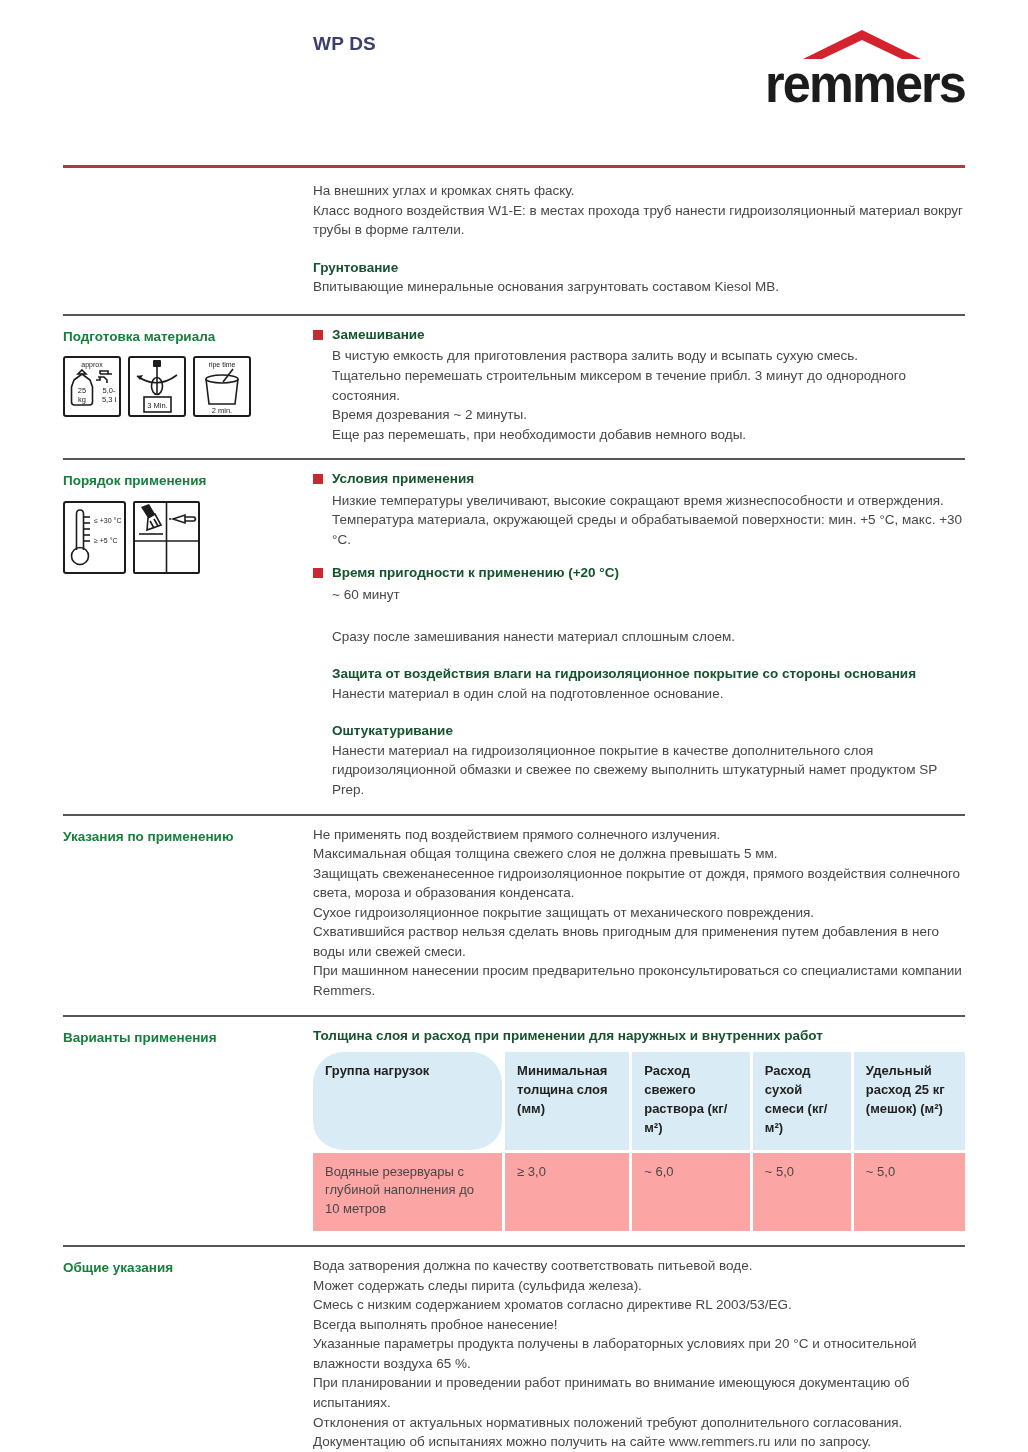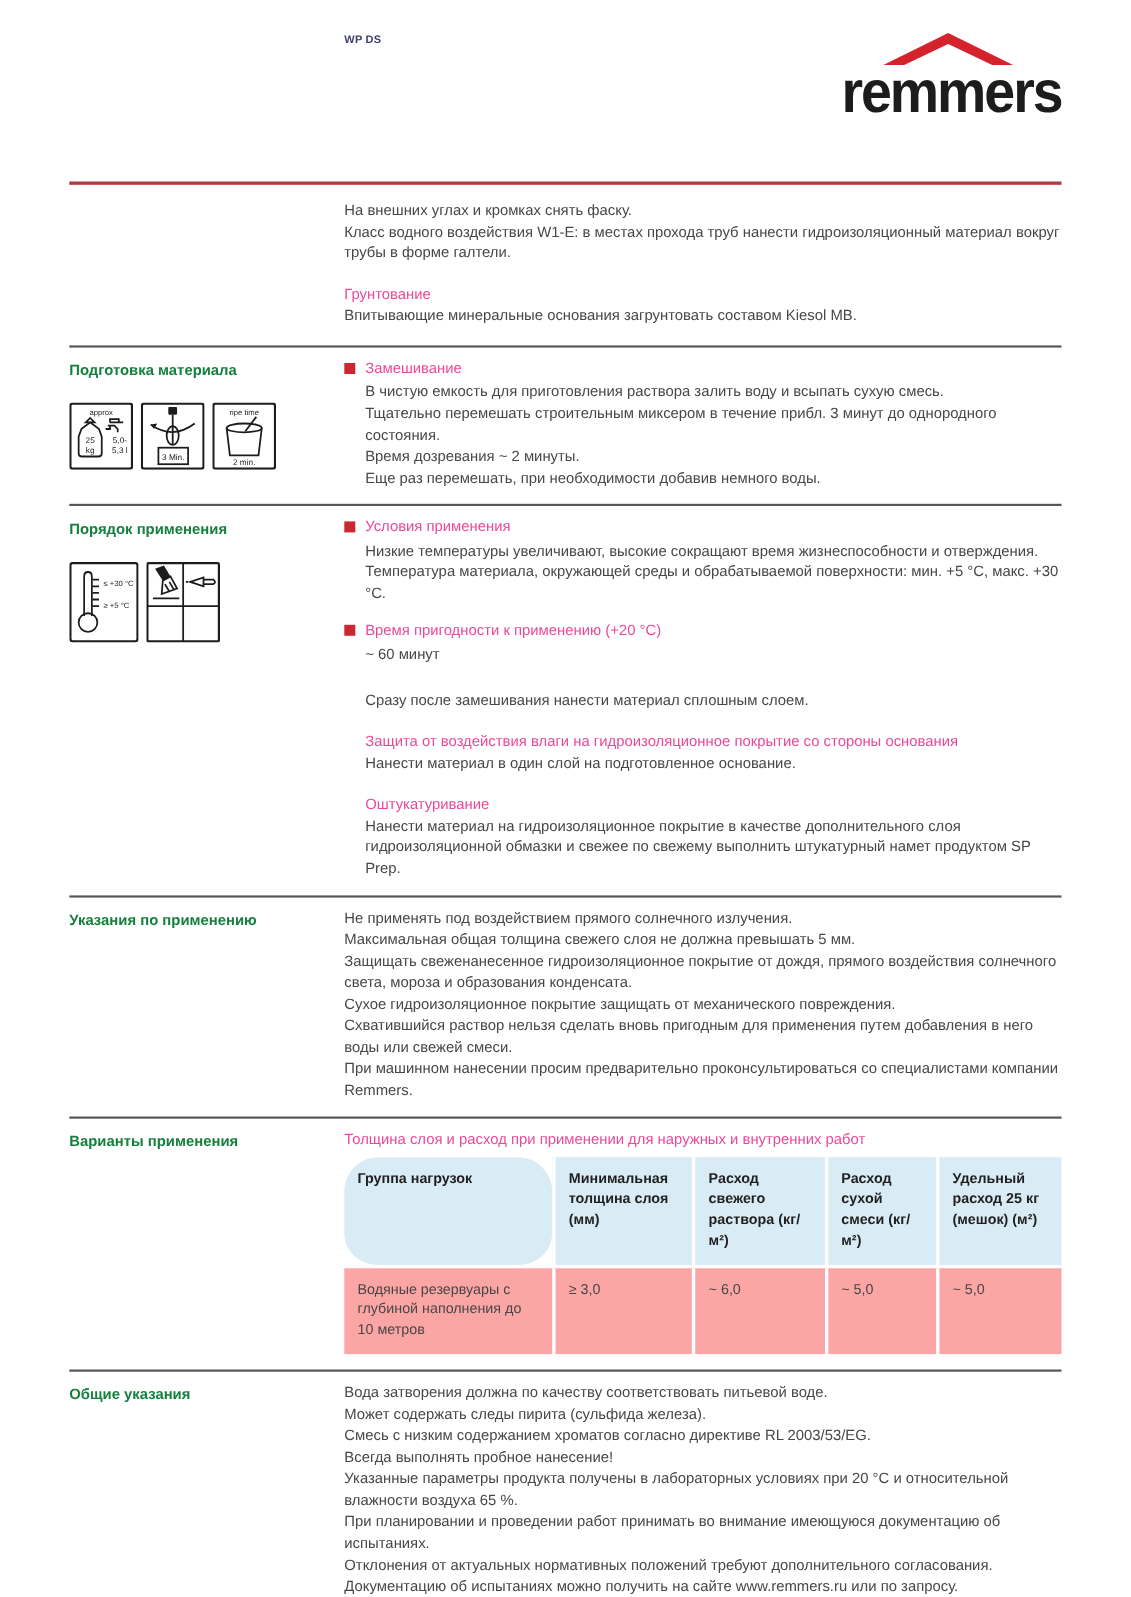--- a/index.html
+++ b/index.html
@@ -11,47 +11,47 @@
     line-height: 1.45;
     color: #474747;
     overflow: hidden;
   }
   .content { padding: 0 63px; }
 
   
   .header { position: relative; height: 168px; border-bottom: 3px solid #b5383c; }
   .product-code {
     position: absolute; left: 250px; top: 30px;
-    font-weight: bold; font-size: 10px; color: #3a3f6e; letter-spacing: .2px;
+    font-weight: bold; font-size: 19px; color: #3a3f6e; letter-spacing: .2px;
   }
   .logo { position: absolute; right: 0; top: 26px; width: 200px; height: 82px; }
 
   
   .row {
     display: grid;
     grid-template-columns: 250px 1fr;
     border-top: 2px solid #565656;
     padding: 9px 0 14px;
   }
   .row.no-rule { border-top: none; }
   .lefthead { font-weight: bold; color: #15803d; padding-top: 2px; }
   .para { color: #474747; }
-  .bold { font-weight: normal; color: #ec4899; }
+  .bold { font-weight: bold; color: #14532d; }
   .gap14 { height: 14px; }
   .gap18 { height: 18px; }
   .gap22 { height: 22px; }
 
   .bullet-head { display: flex; align-items: flex-start; margin-bottom: 2px; }
   .bullet {
     width: 10px; height: 10px; background: #cc2731;
     margin: 5px 9px 0 0; flex: 0 0 10px;
   }
 
   
-  .icon-strip { display: flex; gap: 7px; margin-top: 20px; }
+  .icon-strip { display: flex; gap: 7px; margin-top: 10px; }
   svg .frame { fill: #ffffff; stroke: #1c1c1c; stroke-width: 2; }
   svg .ln { stroke: #1c1c1c; stroke-width: 1.6; fill: none; }
   svg .fillk { fill: #1c1c1c; }
   svg text { font-family: "Liberation Sans", sans-serif; fill: #1c1c1c; }
 
   
   .table-wrap { margin-top: 7px; }
   table { width: 100%; border-collapse: separate; border-spacing: 0; table-layout: fixed; }
   th, td { text-align: left; vertical-align: top; padding: 10px 12px 12px; font-size: 13px; }
   th { background: #d9ebf4; font-weight: bold; color: #1f1f1f; border-bottom: 3px solid #ffffff; }

